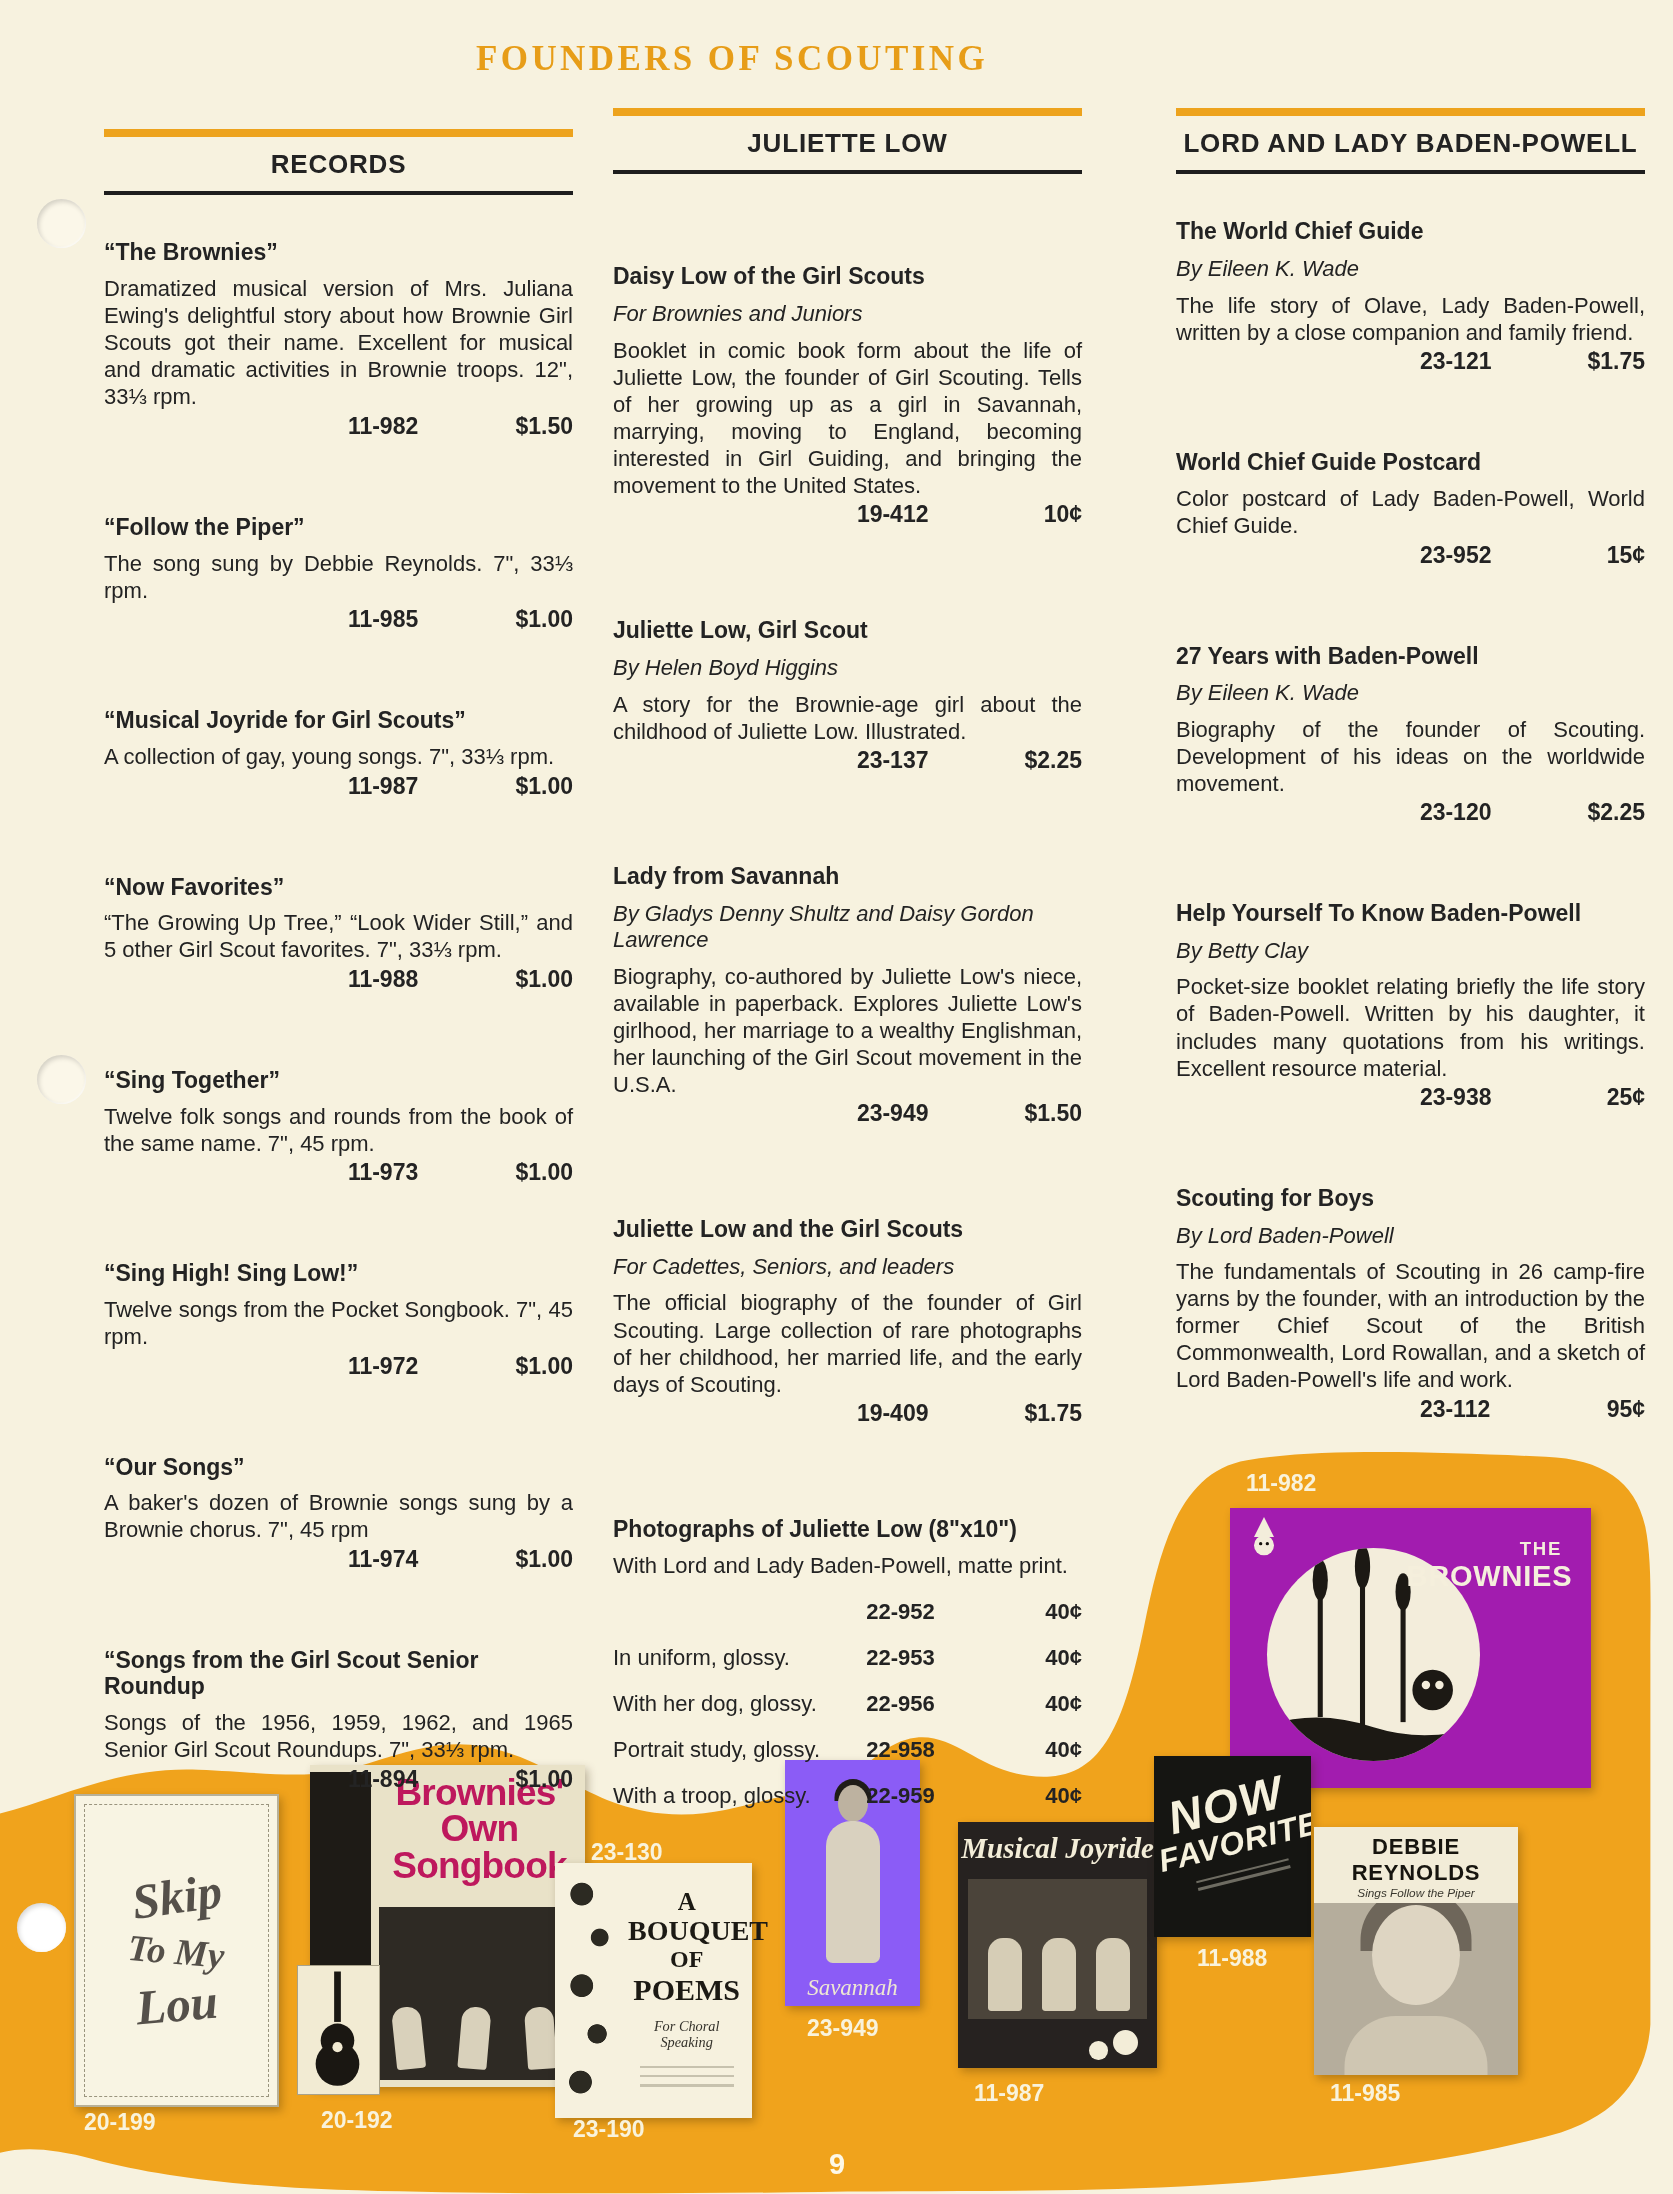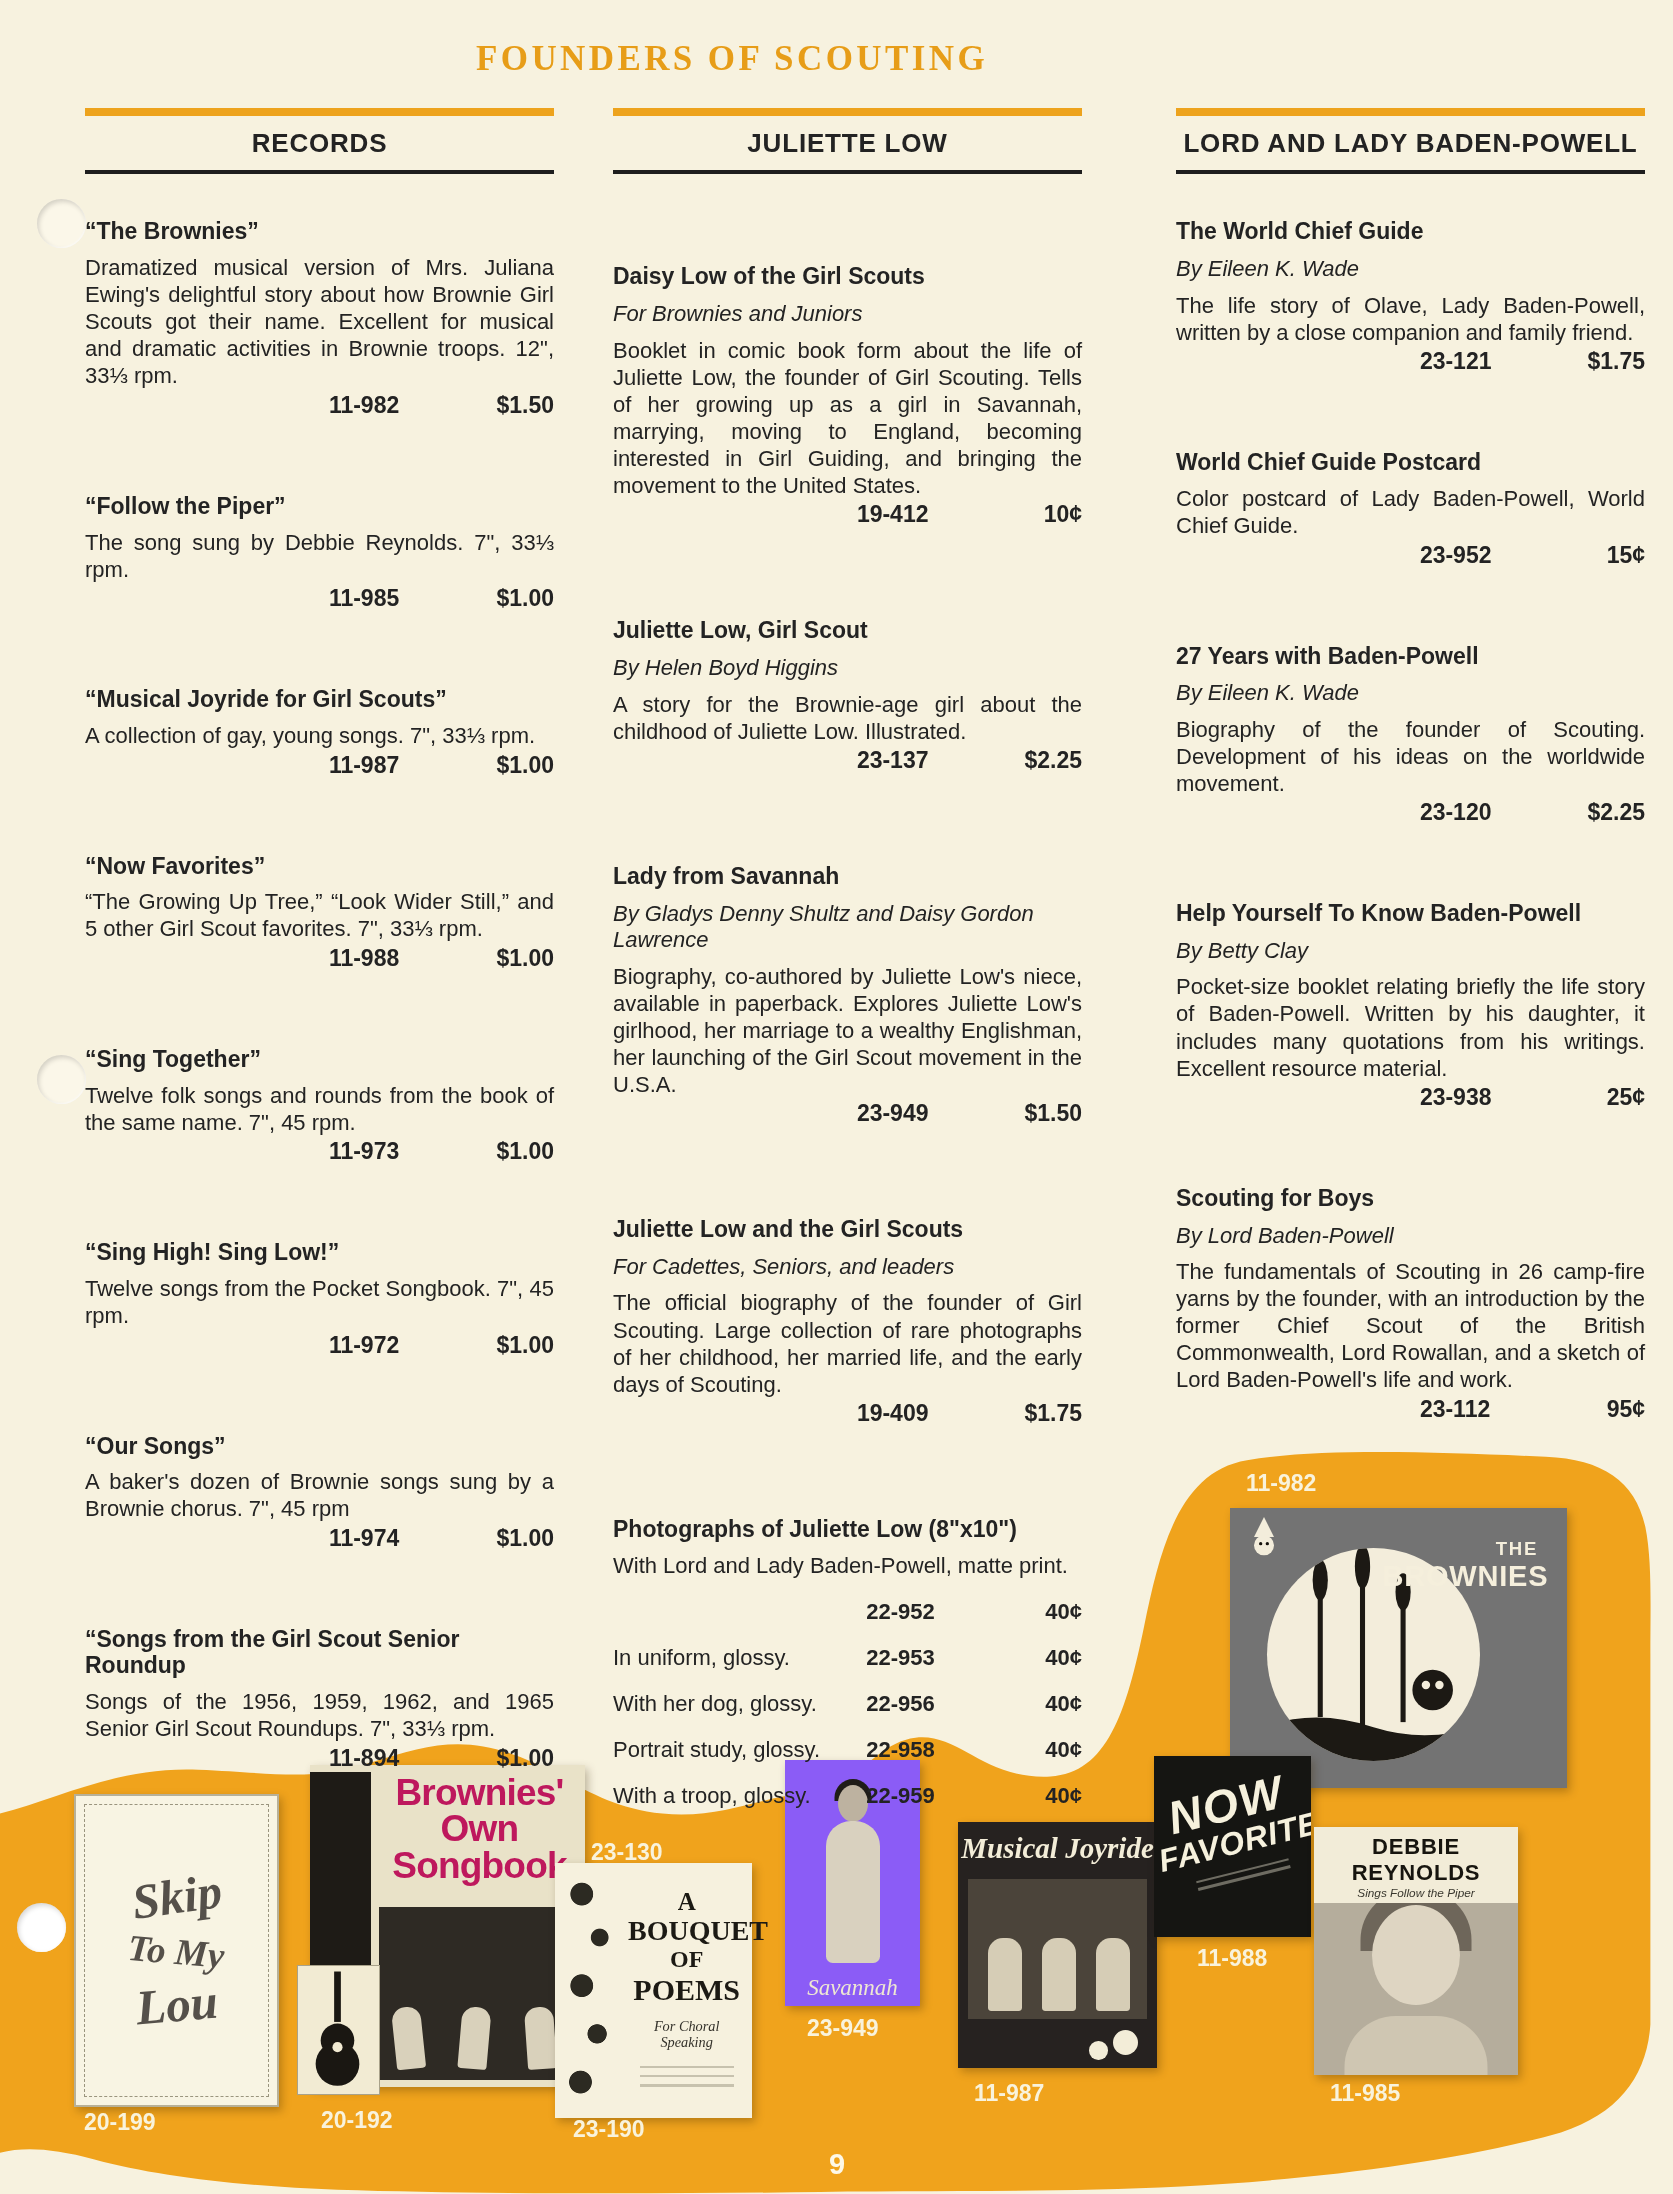--- a/index.html
+++ b/index.html
@@ -9,21 +9,21 @@
     font-family:"Liberation Sans", sans-serif; color:#232323;
   }
   
   .page-title {
     position:absolute; top:39px; left:0; width:1464px; text-align:center;
     font-family:"Liberation Serif", serif; font-weight:bold;
     font-size:35px; letter-spacing:3.4px; color:#e79d18;
   }
   
   .col { position:absolute; top:108px; width:469px; z-index:4; }
-  #col-records  { left:85px; }
+  #col-records  { left:104px;margin-top:21px; }
   #col-juliette { left:613px; }
   #col-bp       { left:1176px; }
   .col-head .bar  { height:7.6px;  background:#eda31d; }
   .col-head .ttl  { text-align:center; font-weight:bold; font-size:26px;
                     letter-spacing:0.8px; padding:12.7px 0 11px; }
   .col-head .rule { height:4.2px; background:#1e1e1e; }
   .item { margin-top:74px; }
   #col-juliette .item { margin-top:89px; }
   .col-head + .item { margin-top:44px; }
   .t   { font-weight:bold; font-size:23px; line-height:1.15; }
@@ -131,21 +131,21 @@
   .db-head { position:absolute; left:0; right:0; top:0; background:#f2ecd8; padding:6.7px 3.4px 3.4px; text-align:center; }
   .db-name { font-weight:bold; font-size:22px; color:#17150f; letter-spacing:0.8px; }
   .db-sub  { font-size:11.8px; font-style:italic; color:#3a382f; }
   .db-face { position:absolute; left:50%; transform:translateX(-50%); top:78px;
              width:88px; height:100px; background:#ded5c2; border-radius:50%; }
   .db-hair { position:absolute; left:50%; transform:translateX(-50%); top:62px;
              width:111px; height:62px; background:#6e665a; border-radius:51px 51px 0 0; }
   .db-body { position:absolute; left:50%; transform:translateX(-50%); bottom:0;
              width:143px; height:59px; background:#cfc6b2; border-radius:51px 51px 0 0; }
   
-  #cov-brownies { left:1230px; top:1508px; width:337px; height:280px; background:#737373; }
+  #cov-brownies { left:1230px; top:1508px; width:337px; height:280px; background:#a21caf;padding-left:24px; }
   .bw-the  { position:absolute; top:30px; right:29px; color:#f5efdc; font-weight:bold; font-size:18.6px; letter-spacing:1.7px; }
   .bw-name { position:absolute; top:52px; right:18.6px; color:#f5efdc; font-weight:bold; font-size:29px; letter-spacing:0.8px; }
   .bw-circle { position:absolute; left:37px; top:40px; width:213px; height:213px; border-radius:50%;
                background:#f3eddb; overflow:hidden; }
   .bw-elf { position:absolute; left:13.5px; top:6.7px; width:40px; height:49px; }
 </style>
 </head>
 <body>
 
 <div id="page">

